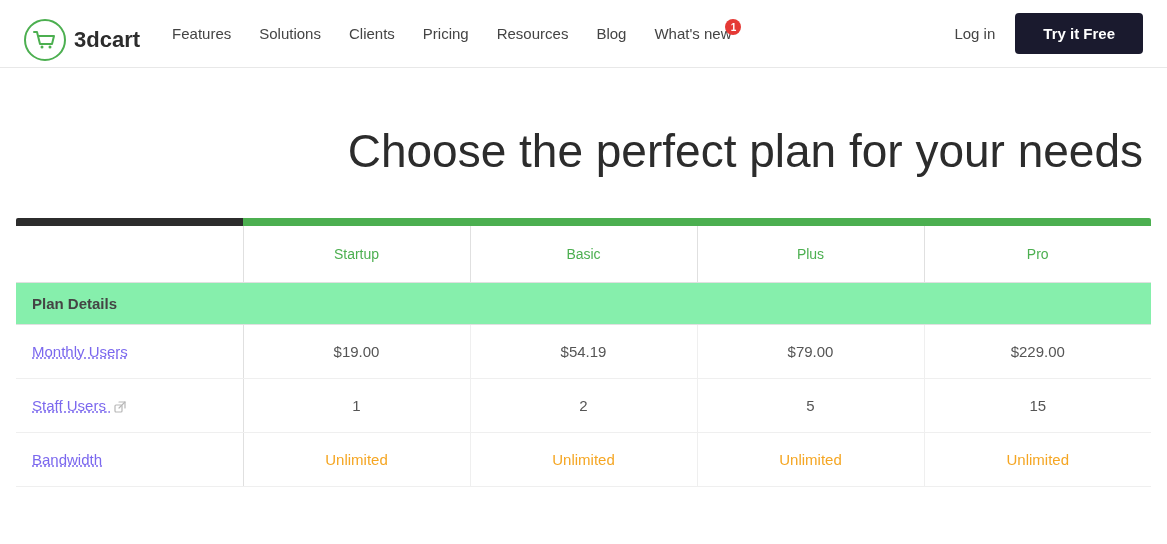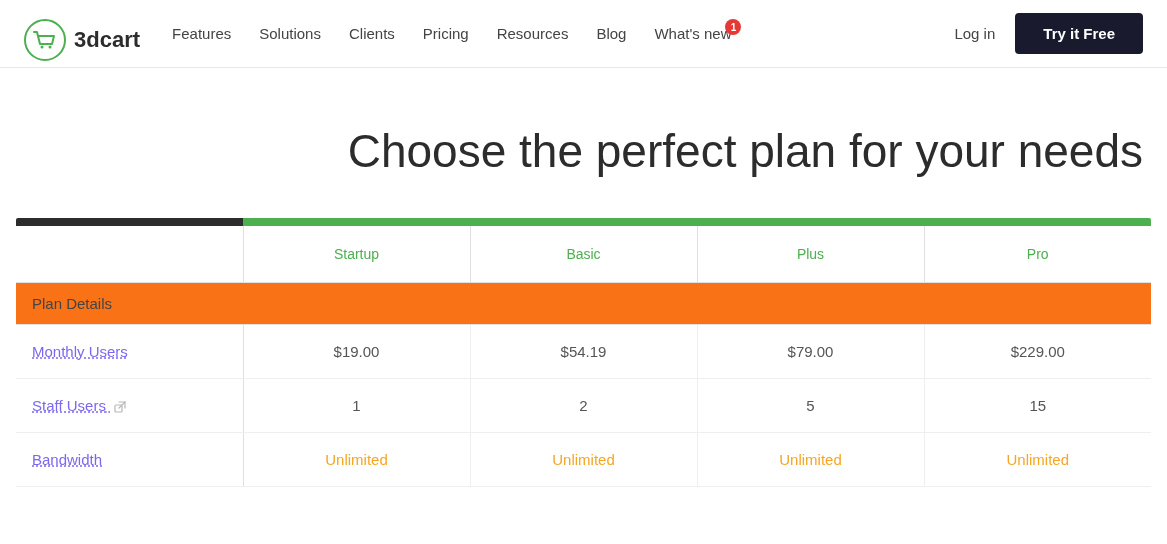--- a/index.html
+++ b/index.html
@@ -132,24 +132,24 @@
     .plan-name-row td:first-child {
       background: #fff;
     }
     .plan-name-row td.startup { color: #4caf50; }
     .plan-name-row td.basic { color: #4caf50; }
     .plan-name-row td.plus { color: #4caf50; }
     .plan-name-row td.pro { color: #4caf50; border-right: none; }
 
     
     .section-header-row td {
-      background: #f97316;
+      background: #86efac;
       padding: 12px 16px;
       font-size: 15px;
-      font-weight: 400;
+      font-weight: 700;
       color: #444;
       border-top: 1px solid #e0e0e0;
       border-bottom: 1px solid #e0e0e0;
     }
     .section-header-row td:not(:first-child) {
       border-left: 1px solid #e0e0e0;
     }
 
     
     .data-row td {

